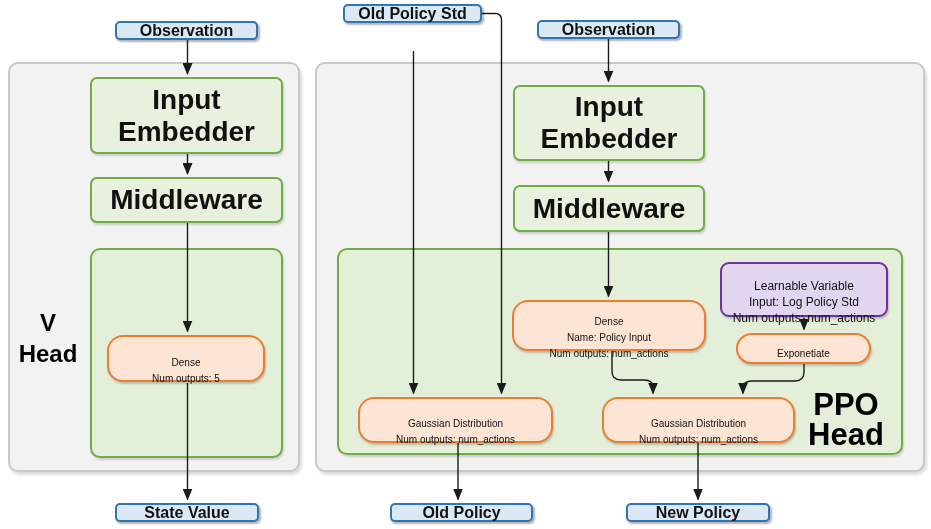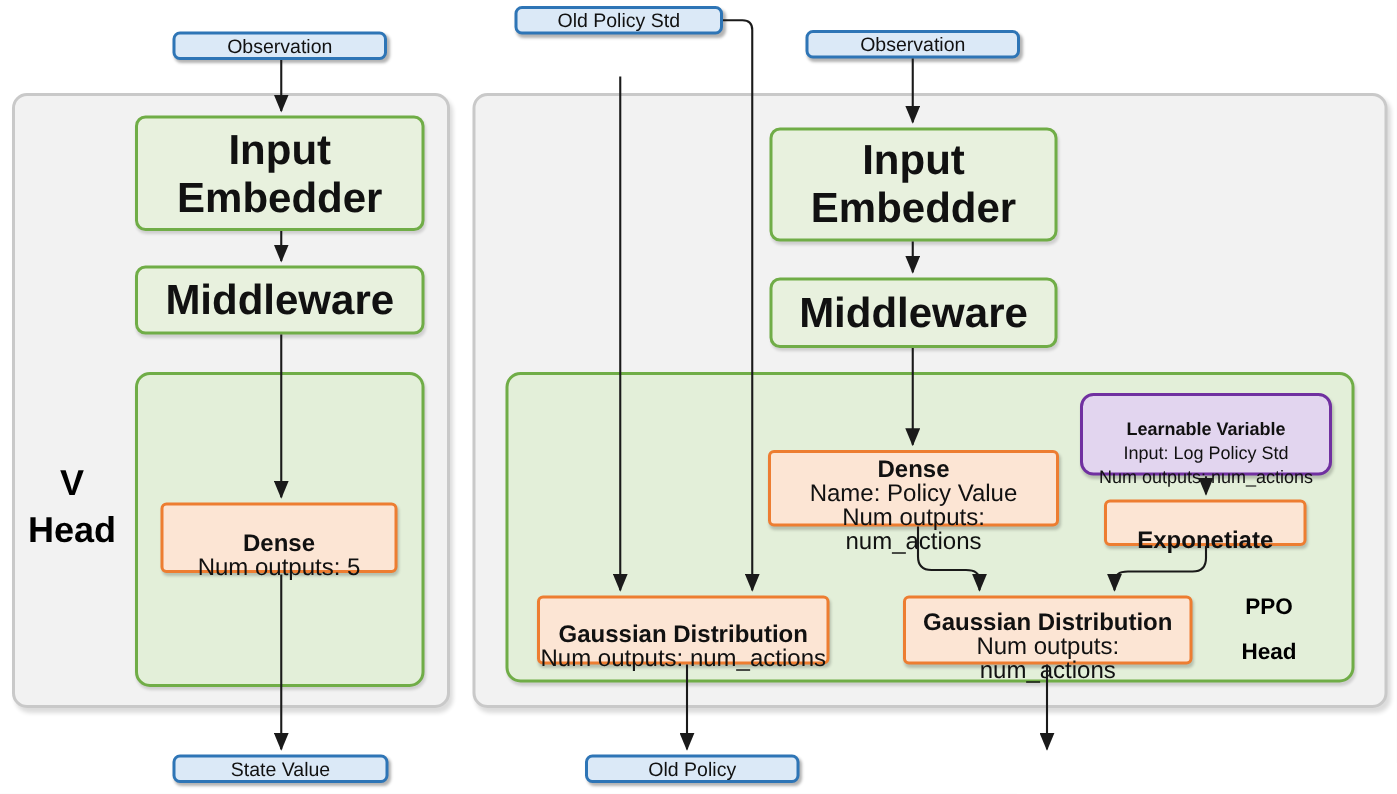--- a/index.html
+++ b/index.html
@@ -25,45 +25,45 @@
   }
   .node{
     position:absolute;box-sizing:border-box;
     display:flex;flex-direction:column;align-items:center;justify-content:center;
     text-align:center;color:#111;z-index:3;
   }
   .blue{
     background:var(--io-fill,#dbe9f7);
     border:2.5px solid var(--io-border,#2e75b6);
     border-radius:5px;
-    font-weight:normal;font-size:13px;
+    font-weight:bold;font-size:16px;
     box-shadow:1.5px 2px 2px rgba(0,0,0,.3);
   }
   .green-box{
     background:var(--green-fill,#e8f1de);
     border:2px solid var(--green-border,#70ad47);
     border-radius:7px;
     font-weight:bold;font-size:28px;
     box-shadow:1px 2px 2px rgba(0,0,0,.15);
   }
   .orange{
     background:var(--orange-fill,#fce5d4);
     border:2.5px solid var(--orange-border,#ed7d31);
-    border-radius:4px;
-    font-size:16px;line-height:16px;
+    border-radius:16px;
+    font-size:10px;line-height:16px;
     box-shadow:1px 2px 2px rgba(0,0,0,.2);
   }
   .purple{
     background:var(--purple-fill,#e2d5ef);
     border:2.5px solid var(--purple-border,#7030a0);
     border-radius:9px;
     font-size:12px;line-height:16px;
     box-shadow:1px 2px 2px rgba(0,0,0,.2);
   }
-  .t{font-weight:bold;display:block;margin-top:24px;}
+  .t{font-weight:normal;display:block;margin-top:24px;}
   .s{font-weight:normal;display:block;}
   .head-label{
     position:absolute;z-index:3;
     font-weight:bold;font-size:24px;line-height:31px;
     color:#000;text-align:center;
   }
   #wires{
     position:absolute;left:0;top:0;z-index:5;pointer-events:none;
   }
 </style>
@@ -75,40 +75,43 @@
   <div class="panel" style="left:8px;top:62px;width:292px;height:410px;"></div>
   <div class="panel" style="left:315px;top:62px;width:610px;height:410px;"></div>
 
   <div class="container-green" style="left:90px;top:248px;width:193px;height:210px;"></div>
   <div class="container-green" style="left:337px;top:248px;width:566px;height:207px;"></div>
 
   <div class="head-label" style="left:10px;top:307px;width:76px;">
     <span>V</span><br>
     <span>Head</span>
   </div>
-  <div class="head-label" style="left:805px;top:390px;width:82px;font-size:15px;line-height:30px;">
+  <div class="head-label" style="left:805px;top:390px;width:82px;font-size:31px;line-height:30px;">
     <span>PPO</span><br>
     <span>Head</span>
   </div>
 
   <div class="node blue" style="left:115px;top:21px;width:143px;height:19px;">
     <span>Observation</span>
   </div>
   <div class="node blue" style="left:343px;top:4px;width:139px;height:19px;">
     <span>Old Policy Std</span>
   </div>
   <div class="node blue" style="left:537px;top:20px;width:143px;height:19px;">
     <span>Observation</span>
   </div>
 
   <div class="node blue" style="left:390px;top:503px;width:143px;height:19px;">
     <span>Old Policy</span>
   </div>
   <div class="node blue" style="left:115px;top:503px;width:144px;height:19px;">
     <span>State Value</span>
+  </div>
+  <div class="node blue" style="left:626px;top:503px;width:144px;height:19px;">
+    <span>New Policy</span>
   </div>
 
   <div class="node green-box" style="left:90px;top:77px;width:193px;height:77px;">
     <span>Input Embedder</span>
   </div>
   <div class="node green-box" style="left:90px;top:177px;width:193px;height:46px;">
     <span>Middleware</span>
   </div>
 
   <div class="node orange" style="left:107px;top:335px;width:158px;height:47px;">
@@ -118,31 +121,31 @@
 
   <div class="node green-box" style="left:513px;top:85px;width:192px;height:76px;">
     <span>Input Embedder</span>
   </div>
   <div class="node green-box" style="left:513px;top:185px;width:192px;height:47px;">
     <span>Middleware</span>
   </div>
 
   <div class="node orange" style="left:512px;top:300px;width:194px;height:51px;">
     <span class="t">Dense</span>
-    <span class="s">Name: Policy Value</span>
+    <span class="s">Name: Policy Input</span>
     <span class="s">Num outputs: num_actions</span>
   </div>
 
   <div class="node purple" style="left:720px;top:262px;width:168px;height:55px;">
     <span class="t">Learnable Variable</span>
     <span class="s">Input: Log Policy Std</span>
     <span class="s">Num outputs: num_actions</span>
   </div>
 
-  <div class="node orange" style="left:736px;top:333px;width:135px;height:31px;">
+  <div class="node orange" style="left:736px;top:333px;width:135px;height:31px;justify-content:flex-end;">
     <span class="t">Exponetiate</span>
   </div>
 
   <div class="node orange" style="left:358px;top:397px;width:195px;height:46px;">
     <span class="t">Gaussian Distribution</span>
     <span class="s">Num outputs: num_actions</span>
   </div>
 
   <div class="node orange" style="left:602px;top:397px;width:193px;height:46px;">
     <span class="t">Gaussian Distribution</span>

